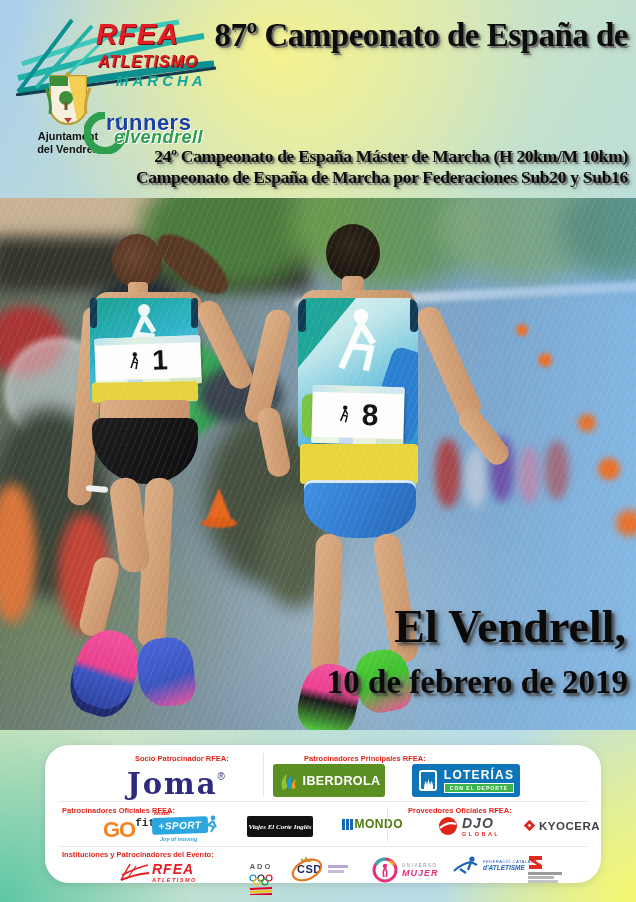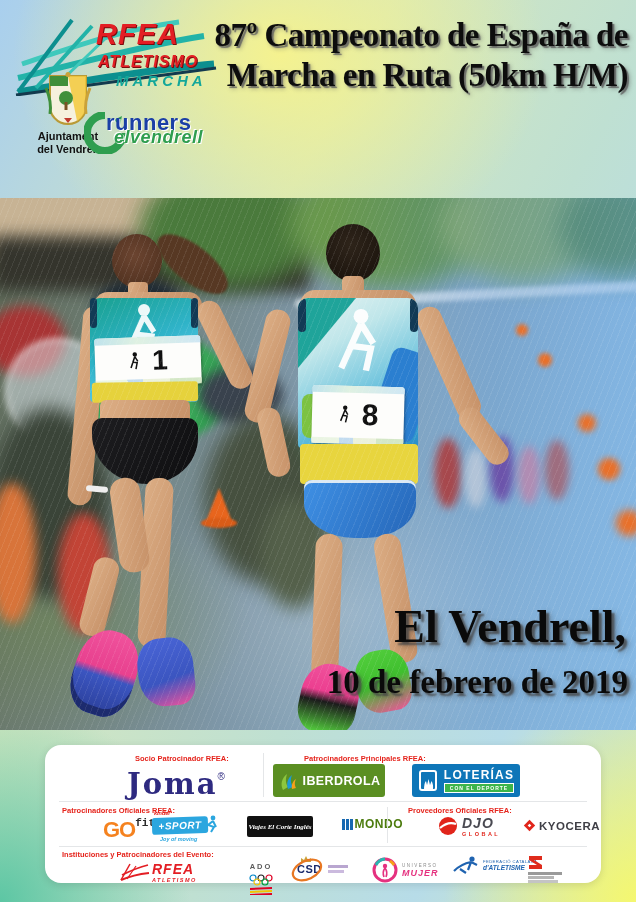--- a/index.html
+++ b/index.html
@@ -34,21 +34,21 @@
     text-align:right;white-space:nowrap;}
   .bib{position:absolute;background:#fdfdfb;border-radius:3px;box-shadow:1px 2px 3px rgba(0,0,0,.35);
     display:flex;align-items:center;justify-content:center;}
   .bib .strip{position:absolute;left:0;right:0;top:0;height:7px;border-radius:3px 3px 0 0;
     background:linear-gradient(90deg,#bfe3ec,#dff1e2 40%,#cfe7f4);}
   .bib .strip2{position:absolute;left:0;right:0;bottom:0;height:6px;
     background:linear-gradient(90deg,#e8f4e0 0 30%,#bcd8ee 30% 45%,#e9f0d8 45% 70%,#cfe5c0 70%);opacity:.9;}
   .bibnum{font-weight:bold;color:#101010;font-family:"Liberation Sans",sans-serif;}
   
   .card{position:absolute;left:45px;top:745px;width:556px;height:138px;background:#ffffff;
-    border-radius:16px;box-shadow:0 2px 8px rgba(0,0,0,.12);}
+    border-radius:24px;box-shadow:0 2px 8px rgba(0,0,0,.12);}
   .lab{position:absolute;font-size:7.5px;font-weight:bold;color:#e5231b;white-space:nowrap;}
   .hdiv{position:absolute;left:14px;right:14px;height:1px;background:#e4e6e8;}
   .vdiv{position:absolute;width:1px;background:#e4e6e8;}
   .logo{position:absolute;display:flex;align-items:center;white-space:nowrap;}
   .box-logo{display:flex;align-items:center;justify-content:center;border-radius:3px;color:#fff;font-weight:bold;}
 </style>
 </head>
 <body>
 
 <div class="poster">
@@ -63,21 +63,20 @@
       <path d="M44,68 L96,18" stroke="#3fc9bc" stroke-width="3"></path>
       <path d="M2,79 L202,52" stroke="#133a4e" stroke-width="3"></path>
     </svg>
     <span class="abs rfea-red" style="left:82px;top:6px;font-size:29px;text-shadow:1px 1px 0 #7a0c0c;">RFEA</span>
     <span class="abs rfea-red" style="left:84px;top:41px;font-size:16px;text-shadow:1px 1px 0 #7a0c0c;">ATLETISMO</span>
     <span class="abs marcha-teal" style="left:102px;top:60px;font-size:15px;">MARCHA</span>
   </div>
 
   <div class="abs title" style="right:8px;top:16px;width:430px;font-size:33px;">
     <div>87º Campeonato de España de</div>
-    <div>Marcha en Ruta (50km H/M)</div>
   </div>
 
   <div class="abs" style="left:22px;top:72px;width:92px;text-align:center;">
     <svg width="48" height="54" viewBox="0 0 48 54">
       <path d="M6,4 h36 v28 a18,18 0 0 1 -18,20 a18,18 0 0 1 -18,-20 z" fill="#f6f1dd" stroke="#b99a36" stroke-width="2"></path>
       <path d="M24,4 h18 v28 a18,18 0 0 1 -9,17 z" fill="#f3c93c" opacity=".85"></path>
       <rect x="6" y="4" width="18" height="10" fill="#3f8f3a"></rect>
       <circle cx="22" cy="26" r="7" fill="#3f8f3a"></circle>
       <rect x="20.5" y="30" width="3" height="8" fill="#7a5224"></rect>
       <circle cx="24" cy="2.5" r="2.5" fill="#caa23a"></circle>
@@ -93,20 +92,24 @@
 
   <div class="abs" style="left:84px;top:110px;width:130px;height:48px;">
     <svg class="abs" style="left:0;top:2px;" width="42" height="42" viewBox="0 0 42 42">
       <path d="M21,3 a18,18 0 1 0 18,18" stroke="#2f9e4f" stroke-width="8" fill="none"></path>
       <path d="M30,8 l8,-4 -2,9" fill="#2f9e4f"></path>
     </svg>
     <span class="abs" style="left:22px;top:0;font-size:22px;font-weight:bold;color:#1b3fa6;letter-spacing:.5px;text-shadow:1px 1px 0 #fff;">runners</span>
     <span class="abs" style="left:30px;top:17px;font-size:18px;font-weight:bold;font-style:italic;color:#2f9e4f;letter-spacing:.5px;text-shadow:1px 1px 0 #fff,-1px -1px 0 #fff;">elvendrell</span>
   </div>
 
+  <div class="abs title" style="right:8px;top:146px;width:500px;font-size:17.5px;letter-spacing:-.3px;">
+    <div>24º Campeonato de España Máster de Marcha (H 20km/M 10km)</div>
+    <div>Campeonato de España de Marcha por Federaciones Sub20 y Sub16</div>
+  </div>
 
   <div class="photo">
 
     <div>
       <i class="b" style="left:-20px;top:-15px;width:200px;height:75px;background:#c7b394;filter:blur(7px);border-radius:8px;"></i>
       <i class="b" style="left:-10px;top:38px;width:320px;height:55px;background:#34342c;filter:blur(8px);border-radius:8px;"></i>
       <i class="b" style="left:140px;top:-30px;width:180px;height:120px;background:#4a7a3c;filter:blur(11px);"></i>
       <i class="b" style="left:290px;top:-40px;width:200px;height:130px;background:#69984d;filter:blur(12px);"></i>
       <i class="b" style="left:440px;top:-30px;width:170px;height:115px;background:#8fae62;filter:blur(12px);"></i>
       <i class="b" style="left:560px;top:-20px;width:120px;height:100px;background:#5d8a48;filter:blur(12px);"></i>

